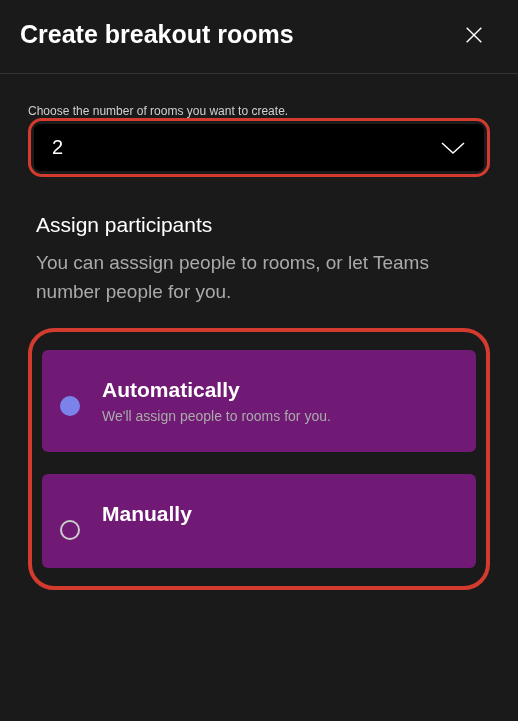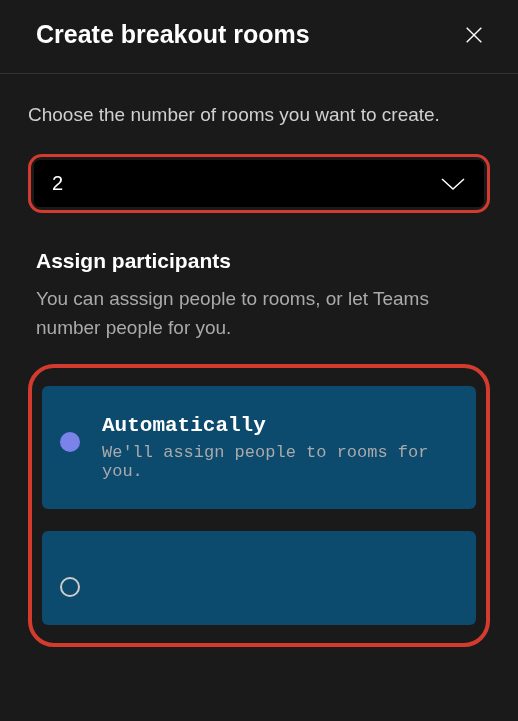--- a/index.html
+++ b/index.html
@@ -12,21 +12,21 @@
       height: 721px;
       background: #1a1a1a;
       font-family: 'Segoe UI', Tahoma, Geneva, sans-serif;
       color: #fff;
       overflow: hidden;
     }
     .header {
       display: flex;
       justify-content: space-between;
       align-items: center;
-      padding: 20px 30px 24px 36px;
+      padding: 20px 30px 24px 20px;
       border-bottom: 1px solid #333;
     }
     .header-title {
       font-size: 25px;
       font-weight: 700;
       color: #fff;
     }
     .close-btn {
       width: 28px;
       height: 28px;
@@ -37,23 +37,23 @@
       color: #fff;
     }
     .close-btn svg {
       width: 22px;
       height: 22px;
     }
     .content {
       padding: 30px 28px 0 28px;
     }
     .choose-label {
-      font-size: 19px;
+      font-size: 12px;
       color: #d0d0d0;
-      margin-bottom: 28px;
+      margin-bottom: 0;
     }
     .highlight-box-1 {
       border: 3px solid #d43b2f;
       border-radius: 14px;
       padding: 3px;
       margin-bottom: 36px;
     }
     .dropdown {
       background: #000;
       border-radius: 6px;
@@ -66,46 +66,45 @@
     .dropdown-value {
       font-size: 20px;
       color: #fff;
     }
     .chevron {
       width: 26px;
       height: 14px;
     }
     .section-title {
       font-size: 21px;
-      font-weight: 700;
+      font-weight: 400;
       color: #fff;
       margin-bottom: 12px;
       padding-left: 8px;
     }
     .section-desc {
       font-size: 19px;
       color: #aaa;
       line-height: 1.5;
       margin-bottom: 22px;
       padding-left: 8px;
     }
     .highlight-box-2 {
       border: 4px solid #d43b2f;
       border-radius: 26px;
       padding: 18px 10px;
     }
     .option-card {
-      background: #0c4a6e;
+      background: #701a75;
       border-radius: 6px;
       padding: 28px 20px 28px 18px;
       display: flex;
       align-items: flex-start;
       cursor: pointer;
       margin-bottom: 22px;
-      font-family: Liberation Mono, monospace;
     }
     .option-card:last-child {
       margin-bottom: 0;
     }
     .radio {
       width: 20px;
       height: 20px;
       border-radius: 50%;
       margin-right: 22px;
       margin-top: 18px;
@@ -121,21 +120,21 @@
     .option-text {
       flex: 1;
     }
     .option-title {
       font-size: 21px;
       font-weight: 700;
       color: #fff;
       margin-bottom: 6px;
     }
     .option-desc {
-      font-size: 17px;
+      font-size: 14px;
       color: #aaa;
     }
   </style>
 </head>
 <body>
 
 <div class="header">
   <div class="header-title">Create breakout rooms</div>
   <div class="close-btn">
     <svg viewBox="0 0 24 24" fill="none" stroke="currentColor" stroke-width="1.5">
@@ -165,16 +164,17 @@
       <div class="radio selected"></div>
       <div class="option-text">
         <div class="option-title">Automatically</div>
         <div class="option-desc">We'll assign people to rooms for you.</div>
       </div>
     </div>
 
     <div class="option-card">
       <div class="radio unselected"></div>
       <div class="option-text">
+        <div class="option-title">Manually</div>
       </div>
     </div>
   </div>
 </div>
 
 </body></html>

